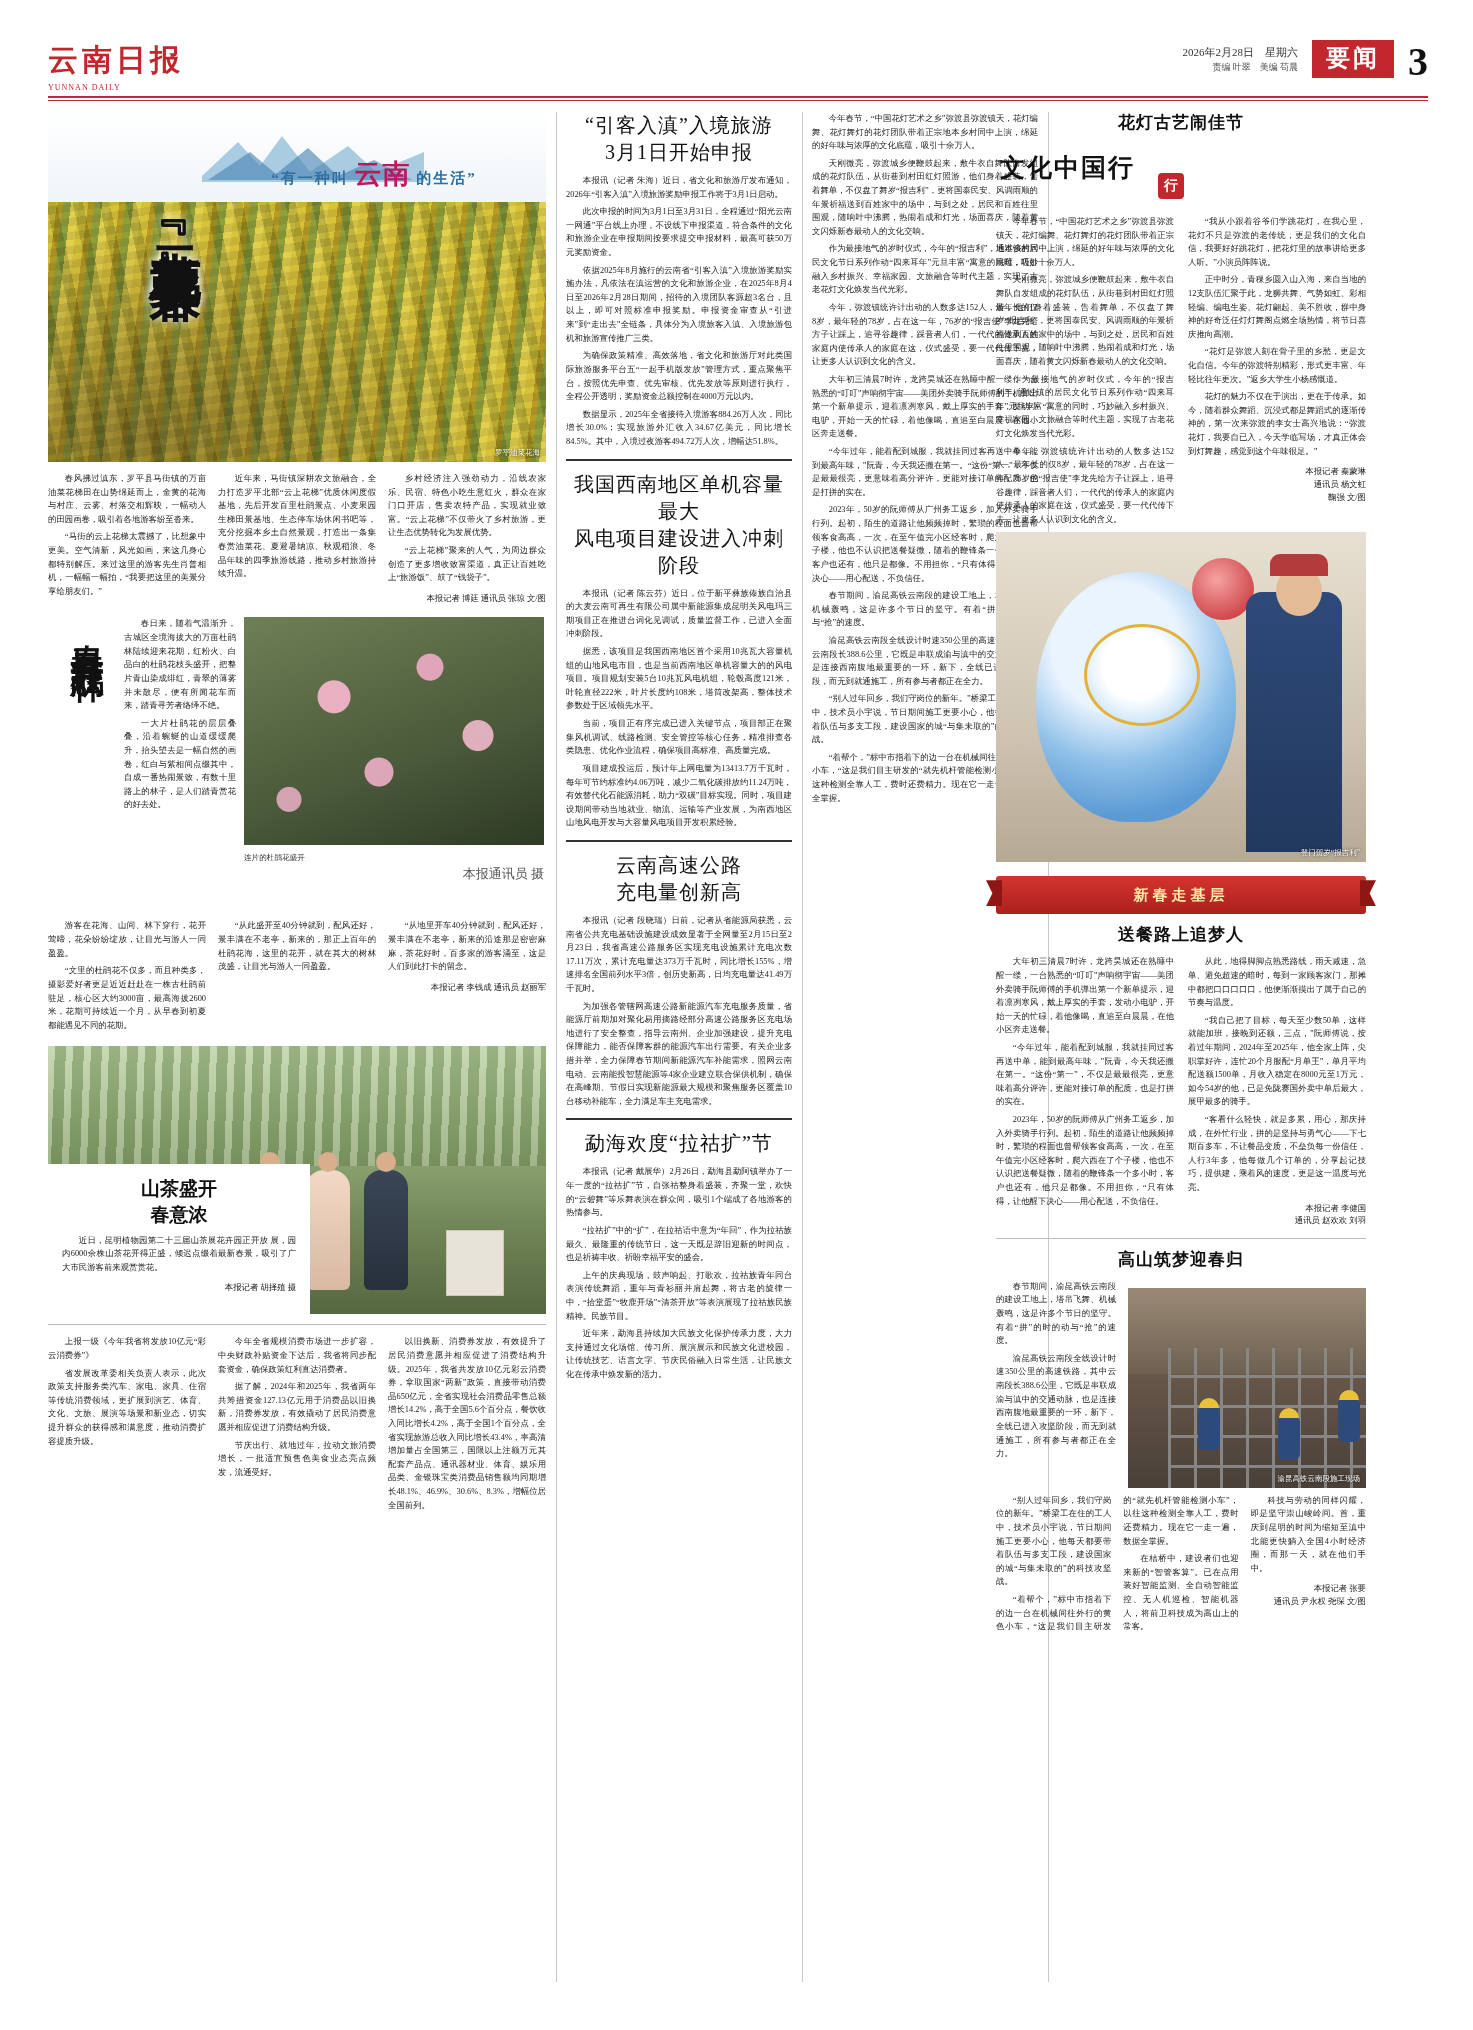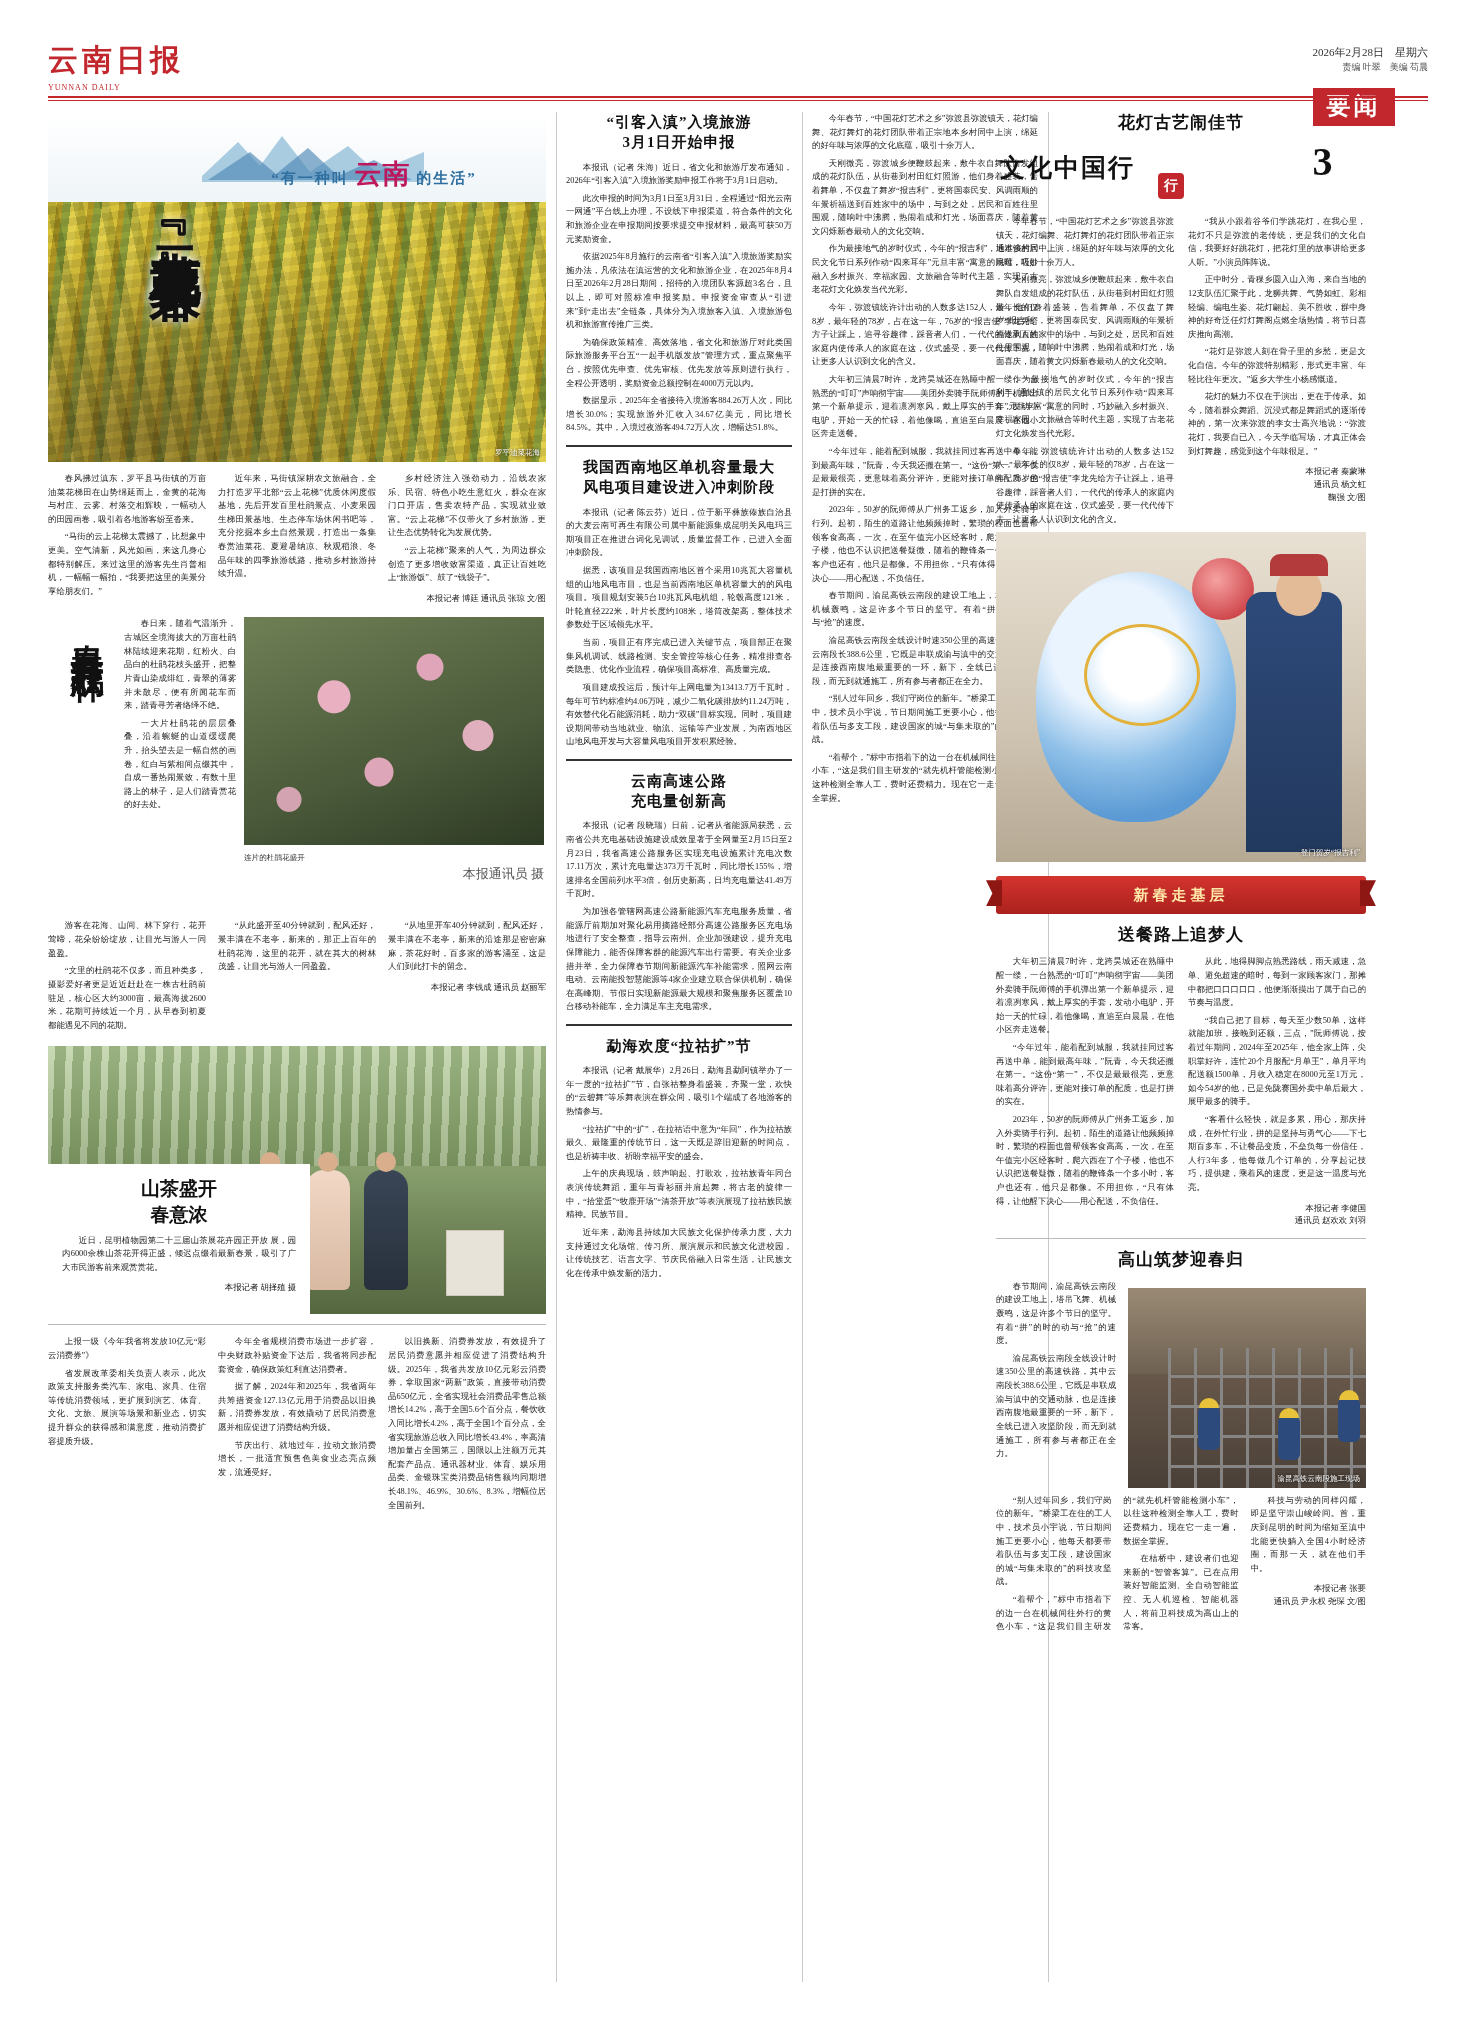--- a/index.html
+++ b/index.html
@@ -23,21 +23,21 @@
     font-family:"Liberation Serif", serif;
     font-size:30px;font-weight:bold;color:#c1272d;
     letter-spacing:4px;
     white-space:nowrap;
   }
   .logo .sub{
     display:block;font-size:8px;color:#c1272d;letter-spacing:1px;
     margin-top:2px;font-weight:normal;
   }
   .mast-right{
-    position:absolute;right:0;top:0;display:flex;align-items:flex-start;gap:14px;flex-direction:column;
+    position:absolute;right:0;top:0;display:flex;align-items:flex-start;gap:14px;
   }
   .mast-date{
     text-align:right;font-size:11px;color:#333;line-height:1.5;padding-top:4px;
   }
   .mast-date .line2{font-size:9px;color:#555;}
   .mast-section{
     background:#c1272d;color:#fff;font-size:24px;font-weight:bold;
     padding:6px 14px 8px 14px;letter-spacing:3px;line-height:1;
   }
   .mast-pageno{
@@ -67,21 +67,21 @@
   .body-text p{margin:0 0 4px 0;text-indent:2em;}
   .byline{font-size:8.4px;text-align:right;margin-top:8px;line-height:1.5;}
   .cap{font-size:7.6px;color:#333;line-height:1.45;margin-top:3px;}
   .credit{font-size:13px;color:#555;text-align:right;margin-top:2px;}
 
   h2.head{
     font-size:17px;font-weight:bold;text-align:center;line-height:1.35;
     margin:0 0 8px 0;letter-spacing:1px;
   }
   h2.head2{
-    font-size:15px;font-weight:bold;text-align:center;line-height:1.35;
+    font-size:20px;font-weight:normal;text-align:center;line-height:1.35;
     margin:0 0 8px 0;letter-spacing:1px;
   }
   .hr-thin{height:1px;background:#bbb;margin:10px 0 10px 0;}
   .hr-dark{height:2px;background:#333;margin:10px 0 10px 0;}
 
   
   .lead-art{position:relative;width:498px;height:350px;overflow:hidden;}
   .sky{
     position:absolute;left:0;top:0;width:498px;height:96px;
     background:linear-gradient(#ffffff,#eef4f8);

